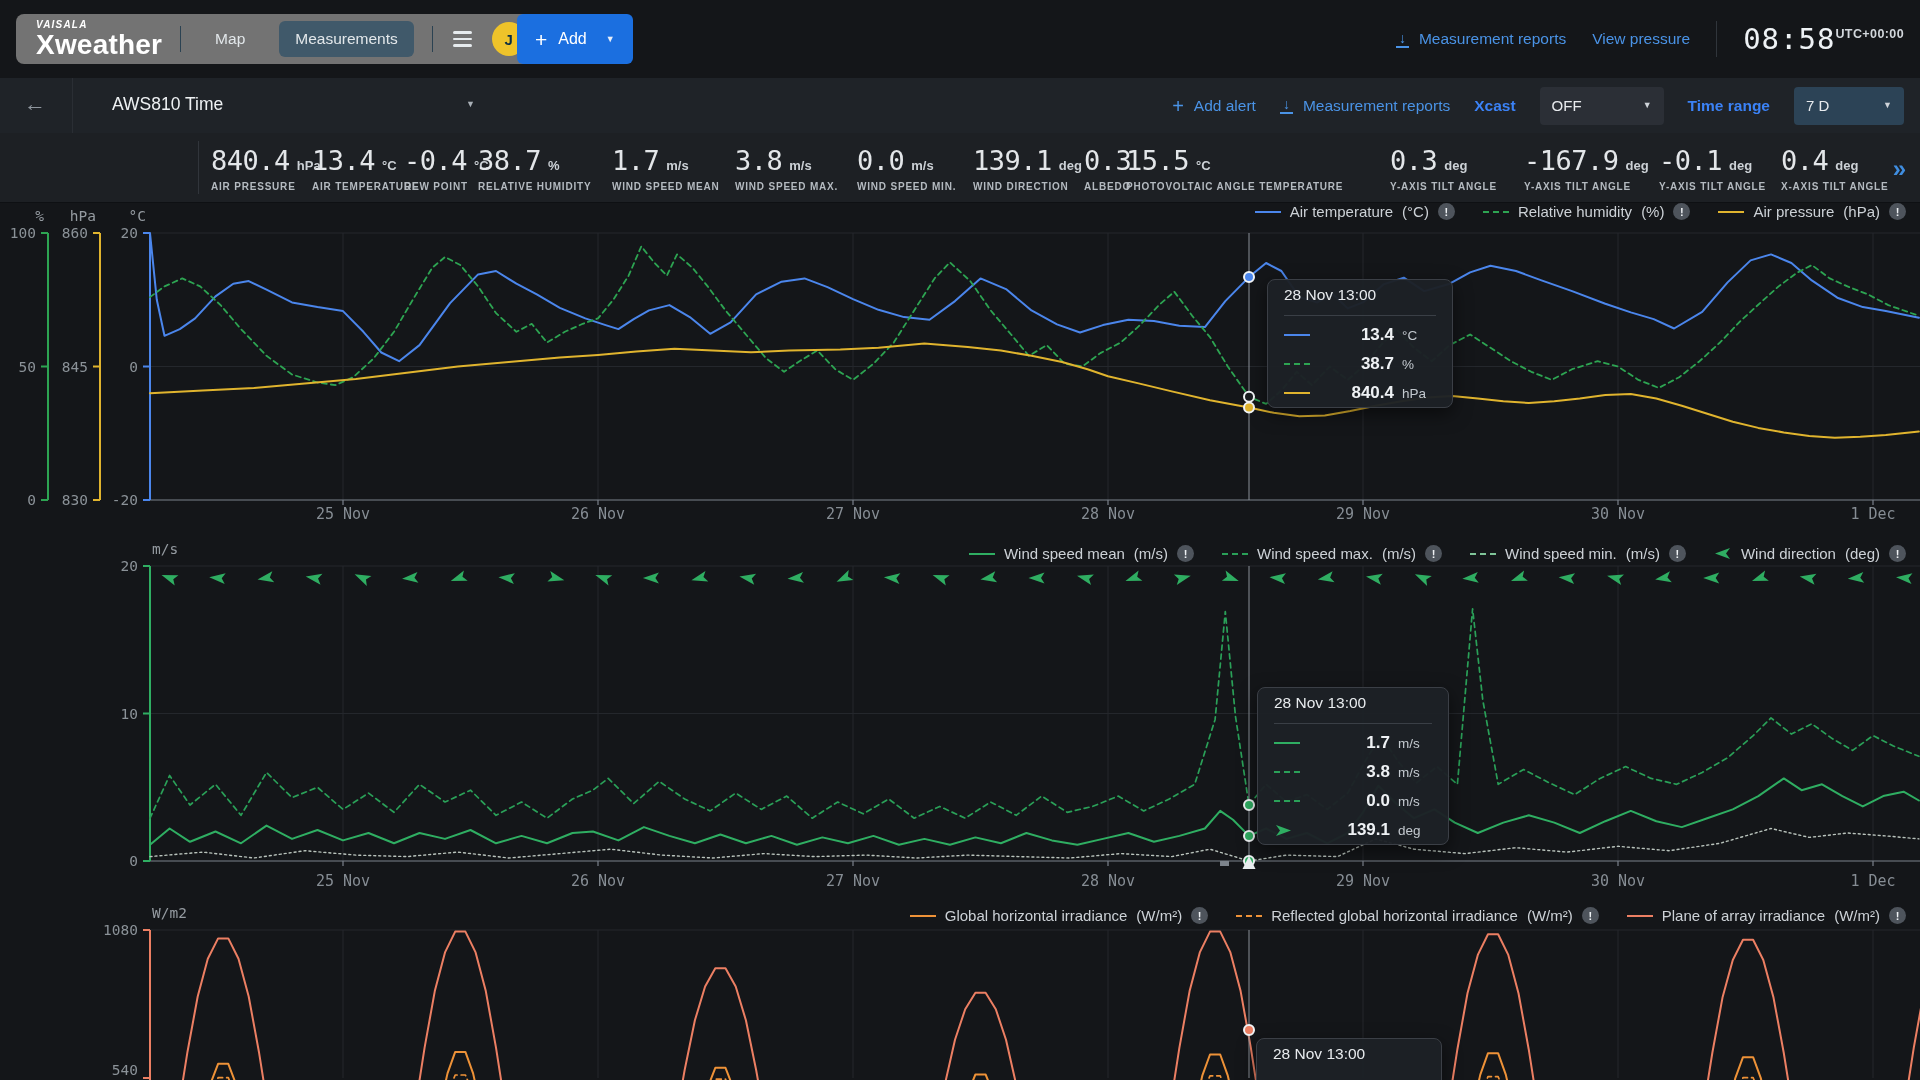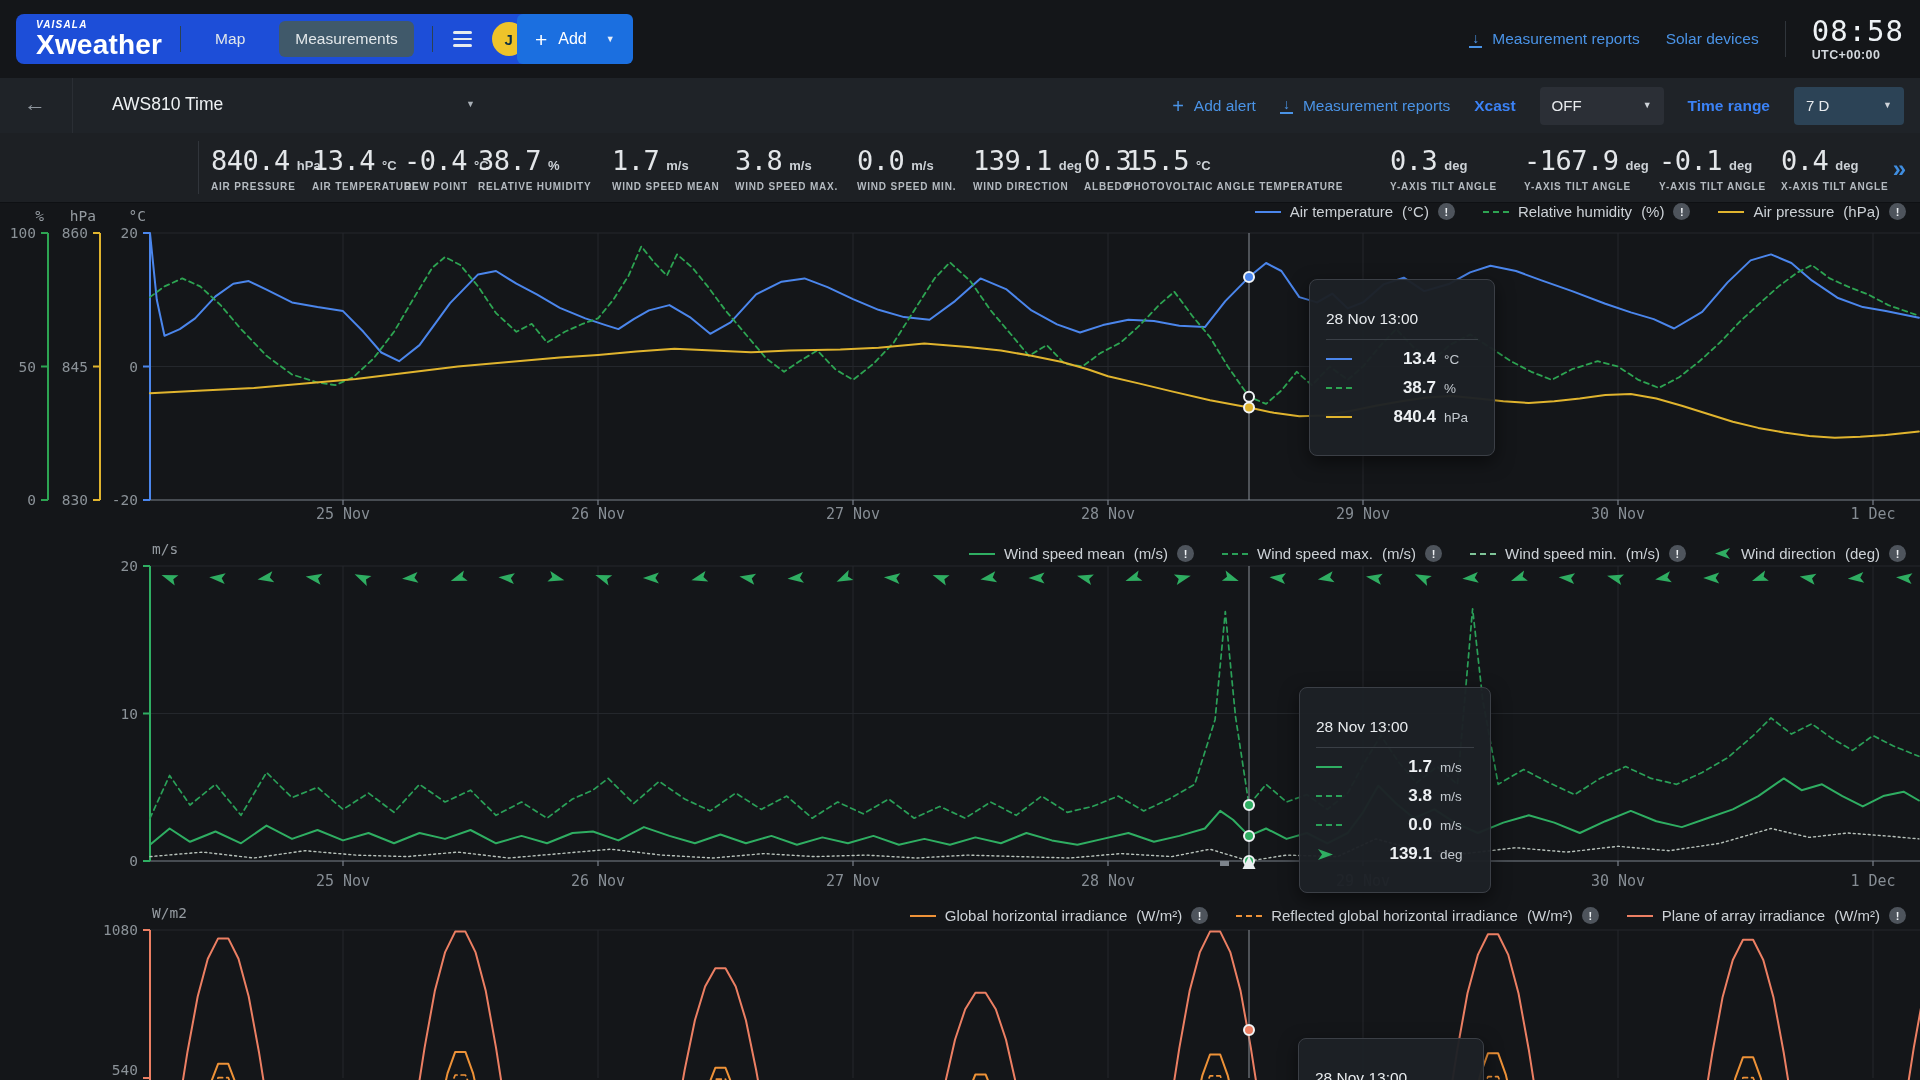--- a/index.html
+++ b/index.html
@@ -7,21 +7,21 @@
     width:1920px;height:1080px;position:relative;overflow:hidden;
     background:#141619;
     font-family:"Liberation Sans", sans-serif;
     -webkit-font-smoothing:antialiased;
   }
   .mono{font-family:"DejaVu Sans Mono", monospace;}
 
   
   .nav-panel{
     position:absolute;left:16px;top:14px;height:50px;
-    background:#1d4ed8;border-radius:8px;
+    background:#737373;border-radius:8px;
     display:flex;align-items:center;gap:18px;padding:0 20px;z-index:20;
   }
   .brand{display:flex;flex-direction:column;line-height:1;}
   .brand-small{font-size:10px;font-weight:bold;font-style:italic;letter-spacing:1.2px;color:#ffffff;}
   .brand-large{font-size:28px;font-weight:600;color:#ffffff;margin-top:1px;letter-spacing:.2px;}
   .nav-div{width:1px;height:26px;background:#2b4252;}
   .nav-tab{padding:9px 16px;font-size:15.5px;color:#e2e7ea;border-radius:6px;white-space:nowrap;}
   .nav-tab.active{background:#40596a;}
   .hamburger{display:flex;flex-direction:column;gap:4px;padding:4px 2px;}
   .hamburger span{display:block;width:19px;height:2.5px;background:#e6ebee;border-radius:2px;}
@@ -35,21 +35,21 @@
   .add-plus{font-size:21px;font-weight:400;line-height:1;}
   .add-label{font-size:16px;}
   .caret{font-size:9px;line-height:1;}
   .add-btn .caret{margin-left:8px;color:#e8eef8;}
   .top-right{position:absolute;right:16px;top:14px;height:50px;display:flex;align-items:center;gap:26px;z-index:20;}
   .blue-link{color:#4a93e6;font-size:15.5px;display:flex;align-items:center;gap:10px;white-space:nowrap;}
   .dl-icon{display:inline-flex;flex-direction:column;align-items:center;color:#4a93e6;font-weight:bold;line-height:1;}
   .dl-icon .a{font-size:14px;}
   .dl-icon .b{width:13px;height:2px;background:currentColor;margin-top:1px;}
   .top-div{width:1px;height:36px;background:#30353b;}
-  .clock{display:flex;flex-direction:column;align-items:flex-start;line-height:1;}
+  .clock{display:flex;flex-direction:row;align-items:flex-start;line-height:1;}
   .clock-time{font-size:29px;color:#eef2f5;letter-spacing:1px;}
   .clock-zone{font-size:12.5px;font-weight:bold;color:#d2d7dc;margin-top:3px;letter-spacing:.4px;}
 
   
   .devbar{position:absolute;top:78px;left:0;width:1920px;height:55px;background:#1f2328;border-bottom:1px solid #101317;z-index:15;}
   .back-arrow{position:absolute;left:24px;top:13px;font-size:22px;color:#8f969e;line-height:1.2;}
   .dev-div{position:absolute;left:72px;top:0;width:1px;height:55px;background:#2a2e34;}
   .dev-name{position:absolute;left:112px;top:16px;font-size:17.5px;font-weight:500;color:#eef1f3;}
   .dev-caret{position:absolute;left:466px;top:22px;color:#a9b0b7;}
   .dev-right{position:absolute;right:16px;top:0;height:55px;display:flex;align-items:center;gap:24px;}
@@ -82,21 +82,21 @@
   #legend-1{top:203px;} #legend-2{top:545px;} #legend-3{top:907px;}
   .leg-item{display:flex;align-items:center;gap:9px;font-size:15px;color:#ccd1d6;white-space:nowrap;}
   .leg-swatch{width:26px;height:0;border-top:2.5px solid;display:inline-block;}
   .leg-swatch.dashed{border-top-style:dashed;}
   .leg-unit{color:#ccd1d6;}
   .leg-info{width:17px;height:17px;border-radius:50%;background:#4e545c;color:#eef1f4;
     font-size:11px;font-weight:700;display:flex;align-items:center;justify-content:center;flex:none;}
 
   
   .tooltip{position:absolute;background:rgba(29,33,38,.97);border:1px solid #3b3f46;border-radius:8px;
-    padding:28px 16px;z-index:30;box-shadow:0 6px 18px rgba(0,0,0,.5);margin-left:42px;}
+    padding:4px 16px;z-index:30;box-shadow:0 6px 18px rgba(0,0,0,.5);}
   #tooltip-1{left:1267px;top:279px;width:152px;}
   #tooltip-2{left:1257px;top:687px;width:158px;}
   #tooltip-3{left:1256px;top:1038px;width:152px;height:110px;}
   .tt-title{font-size:15.5px;color:#e8ebee;padding-top:2px;}
   .tt-hr{height:1px;background:#3a3f46;margin:11px 0 4px;}
   .tt-row{display:flex;align-items:center;margin-top:9px;}
   .tt-swatch-box{width:26px;flex:none;display:flex;align-items:center;}
   .tt-val{flex:1;text-align:right;font-size:17px;font-weight:600;color:#eef1f4;}
   .tt-unit{width:34px;margin-left:8px;font-size:13.5px;color:#c3c9cf;}
 </style>
@@ -128,21 +128,21 @@
 
 <div class="top-right">
   <div class="blue-link">
     <span class="dl-icon">
         <span class="a">↓</span>
         <span class="b"></span>
       </span>
     <span>Measurement reports</span>
   </div>
   <div class="blue-link">
-    <span>Solar devices</span>
+    <span>View pressure</span>
   </div>
   <div class="top-div"></div>
   <div class="clock">
     <span class="clock-time mono">08:58</span>
     <span class="clock-zone">UTC+00:00</span>
   </div>
 </div>
 
 <div class="devbar">
   <div class="back-arrow">←</div>

